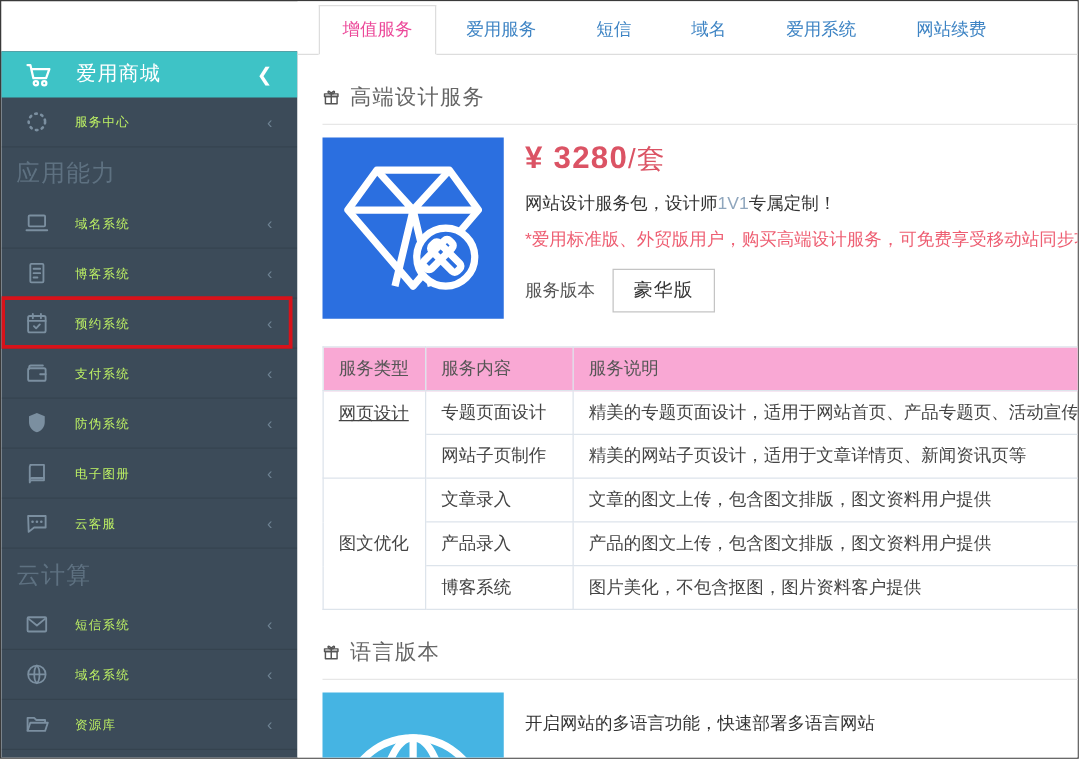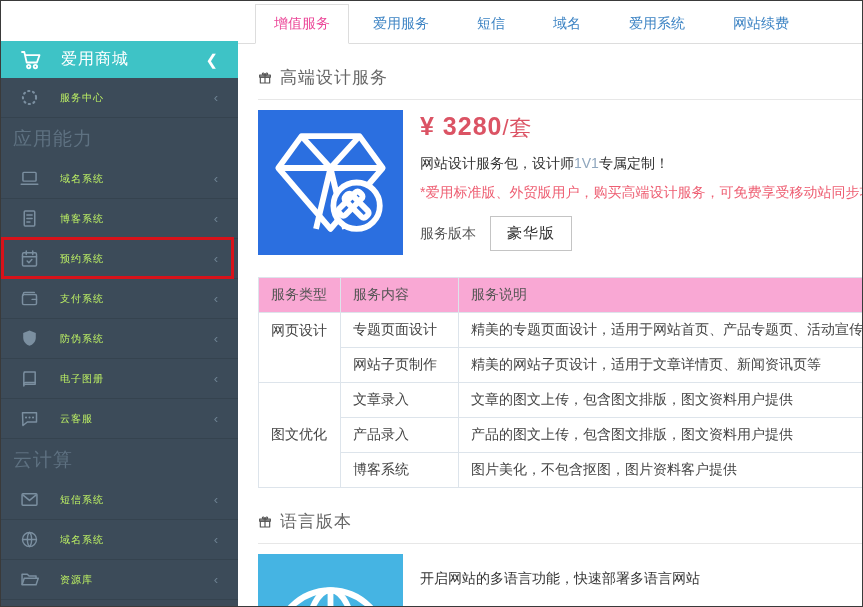--- a/index.html
+++ b/index.html
@@ -82,21 +82,21 @@
     font-size:15px; padding:7px 16px; cursor:pointer; letter-spacing:1px;
     font-family:inherit;
   }
 
   table.svc {
     border-collapse:collapse; margin-top:22px; table-layout:fixed; width:742px;
     font-size:14px; color:#444;
   }
   .svc th, .svc td { border:1px solid #dde4eb; padding:8px 12px; text-align:left; font-weight:normal; white-space:nowrap; }
   .svc th { background:#f9a8d4; color:#555; }
-  .svc td.vtop { vertical-align:top; padding-top:9px; }
+  .svc td.vtop { vertical-align:top; padding-top:9px;text-decoration:underline; }
   .svc td.vmid { vertical-align:middle; }
   .col-type { width:82px; } .col-content { width:118px; }
 
   .lang-info { padding:2px 0 0 17px; }
 
   svg { display:block; width:100%; height:100%; }
 </style>
 </head>
 <body>
 

